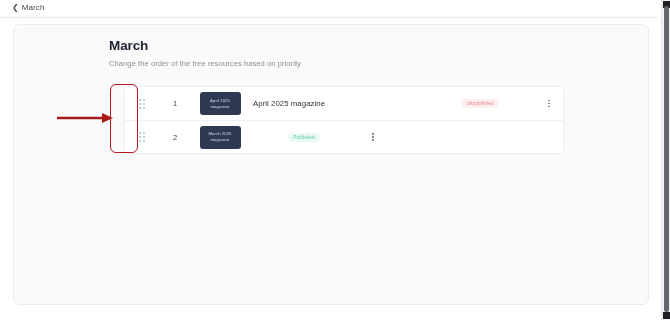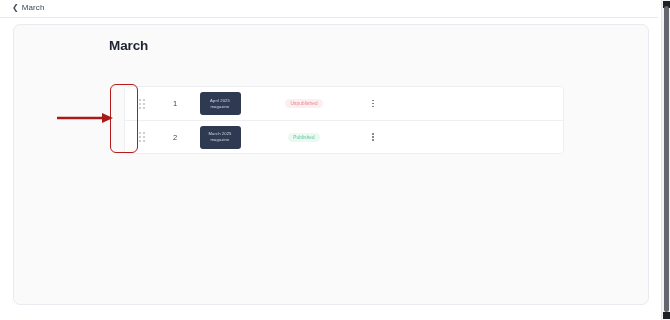--- a/index.html
+++ b/index.html
@@ -290,20 +290,21 @@
     <div class="back-button">
       <span class="back-chevron">❮</span>
       <span class="back-label">March</span>
     </div>
   </div>
 
   <div class="page-card">
 
     <div class="page-header">
       <h1 class="page-title">March</h1>
+      <p class="page-subtitle">Change the order of the free resources based on priority</p>
     </div>
 
     <div class="resource-list">
 
       <div class="resource-row">
         <div class="cell-drag">
           <span class="drag-dots">
             <i></i>
               <i></i>
               <i></i>
@@ -312,20 +313,21 @@
               <i></i>
           </span>
         </div>
         <div class="cell-order">1</div>
         <div class="cell-thumb">
           <div class="thumb">
             <span>April 2025</span>
             <span>magazine</span>
           </div>
         </div>
+        <div class="cell-title">April 2025 magazine</div>
         <div class="cell-status">
           <span class="status-badge unpublished">Unpublished</span>
         </div>
         <div class="cell-menu">
           <span class="menu-dots">
             <i></i>
               <i></i>
               <i></i>
           </span>
         </div>

